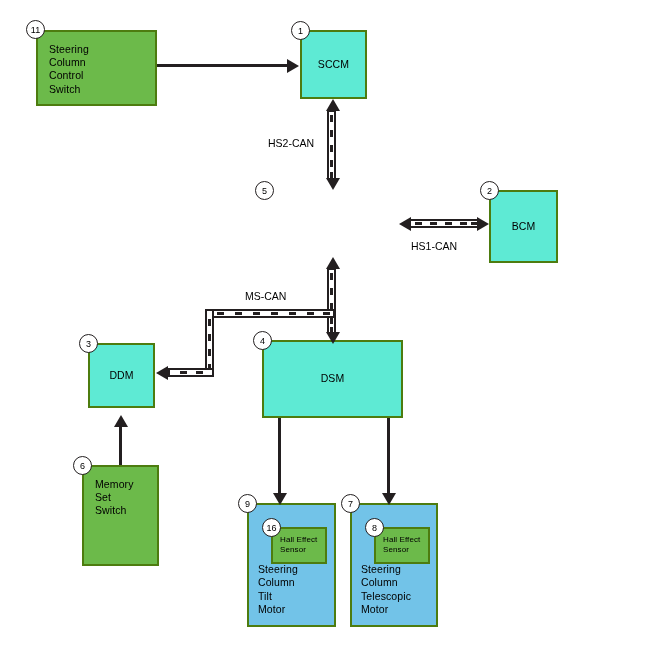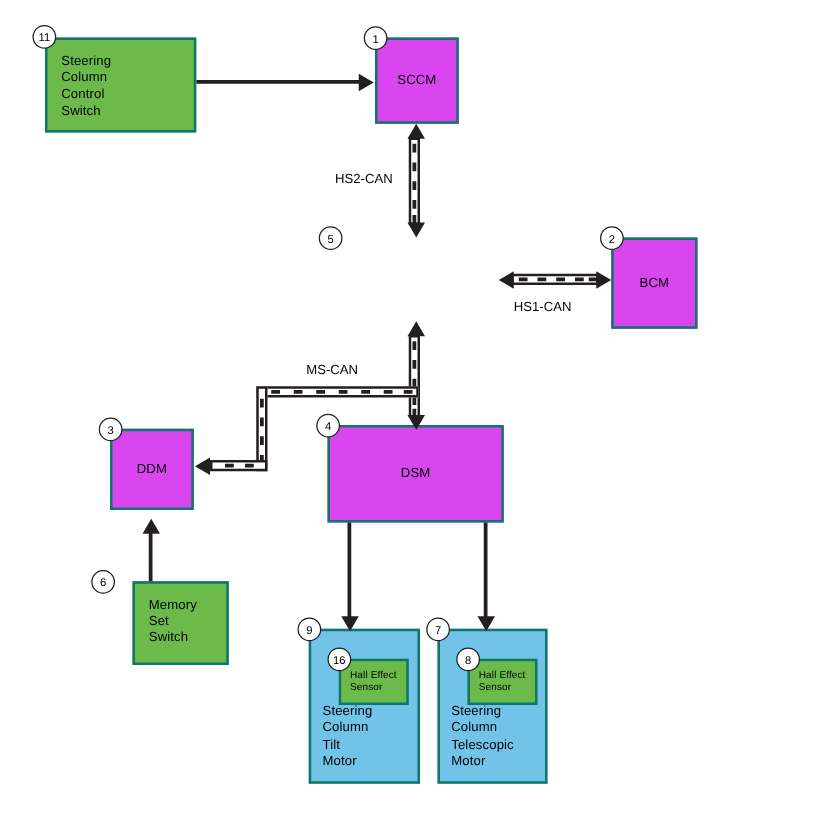--- a/index.html
+++ b/index.html
@@ -3,23 +3,23 @@
 <meta charset="utf-8">
 <style>
   html,body{margin:0;padding:0;background:#ffffff;}
   body{width:672px;height:672px;position:relative;overflow:hidden;
        font-family:"Liberation Sans","DejaVu Sans",sans-serif;
        -webkit-font-smoothing:antialiased;}
 
   #stage{position:absolute;left:0;top:0;width:672px;height:672px;}
 
   
-  .node{position:absolute;box-sizing:border-box;border:2px solid #0f766e;}
+  .node{position:absolute;box-sizing:border-box;border:2px solid #4d7c0f;}
   .node.green{background:#6cba4a;}
-  .node.yellow{background:#d946ef;}
+  .node.yellow{background:#5eead4;}
   .node.blue{background:#72c3e8;}
 
   .node .lbl{position:absolute;color:#000;font-size:10.5px;line-height:13.2px;
              white-space:pre;letter-spacing:.1px;}
   
   .node .lbl.center{left:0;right:0;top:50%;transform:translateY(-50%);
                     text-align:center;}
   
   .node .lbl.tl{left:11px;top:11px;text-align:left;}
   .node .lbl.bl{left:9px;bottom:9px;text-align:left;}
@@ -158,21 +158,21 @@
   <div class="node yellow" style="left:88px;top:343px;width:67px;height:65px;">
     <div class="lbl center">DDM</div>
   </div>
   <div class="bub" style="left:79px;top:334px;">3</div>
 
   <div class="node yellow" style="left:262px;top:340px;width:141px;height:78px;">
     <div class="lbl center">DSM</div>
   </div>
   <div class="bub" style="left:253px;top:331px;">4</div>
 
-  <div class="node green" style="left:82px;top:465px;width:77px;height:67px;margin-left:24px;">
+  <div class="node green" style="left:82px;top:465px;width:77px;height:101px;">
     <div class="lbl tl">Memory
 Set
 Switch</div>
   </div>
   <div class="bub" style="left:73px;top:456px;">6</div>
 
   <div class="node blue" style="left:247px;top:503px;width:89px;height:124px;">
     <div class="lbl bl">Steering
 Column
 Tilt

